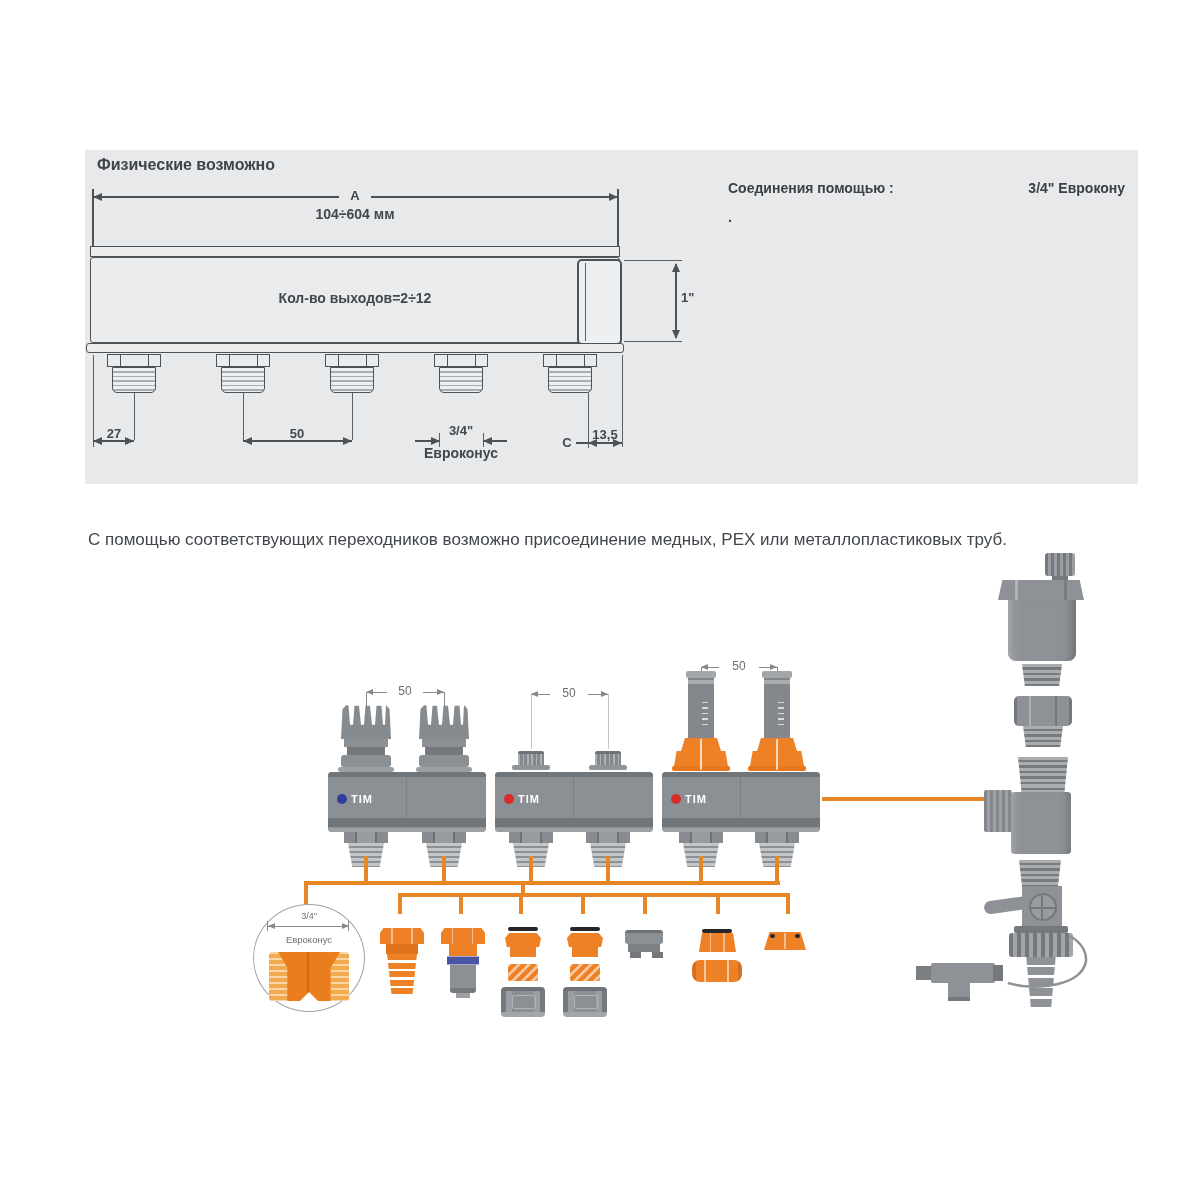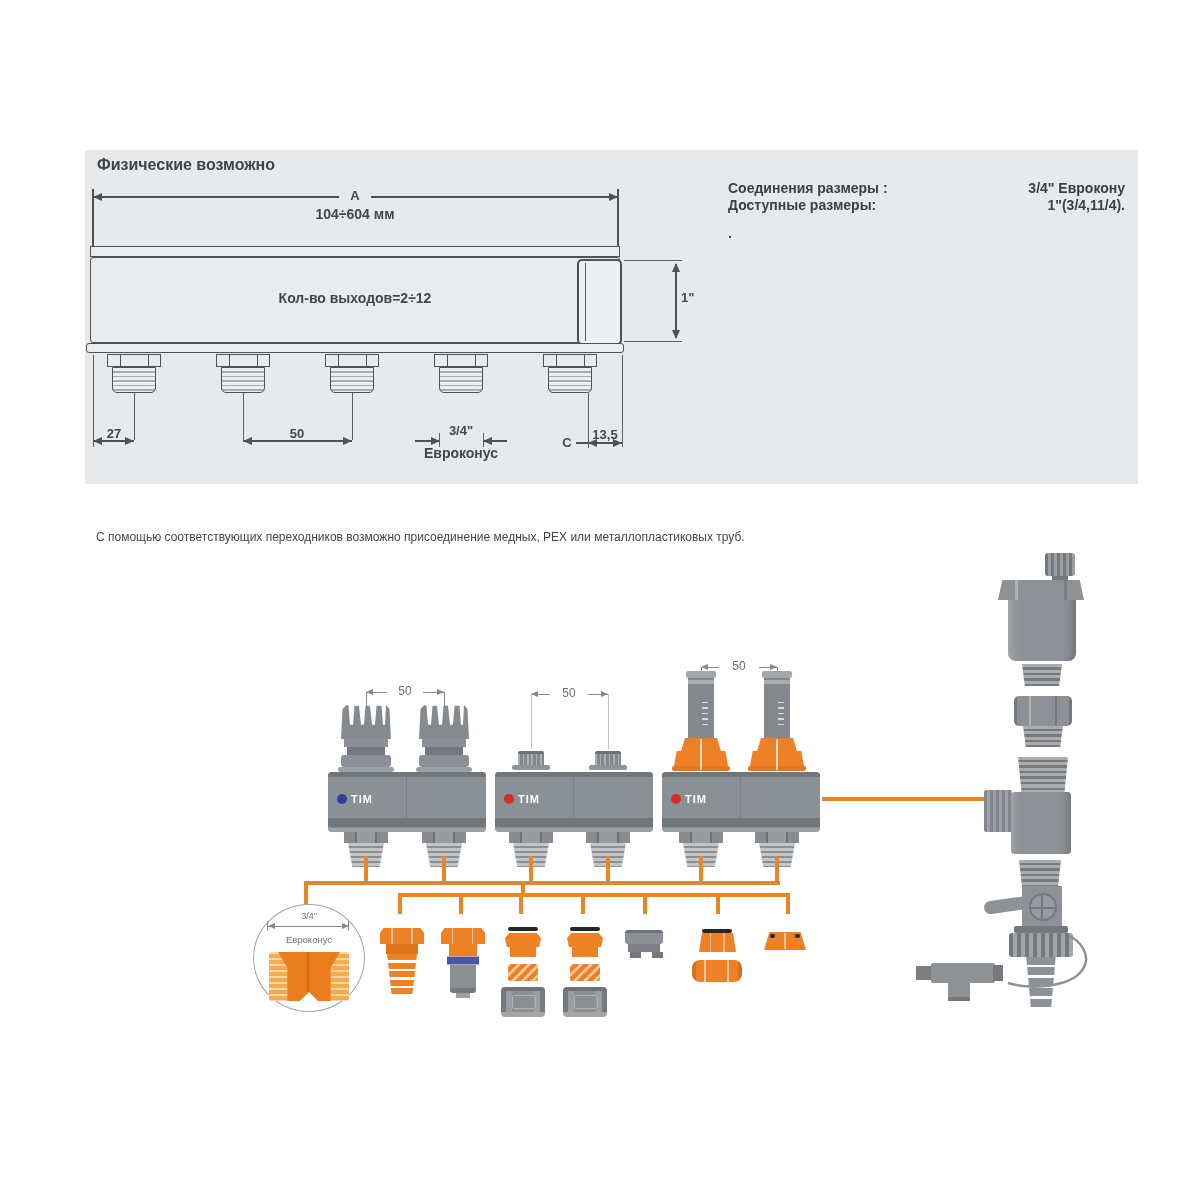--- a/index.html
+++ b/index.html
@@ -174,31 +174,27 @@
     <div class="dimtxt" style="left:560px;top:435px;width:14px;">C</div>
     <div class="hl" style="left:576px;top:442px;width:12px;"></div>
     <div class="hl" style="left:588px;top:442px;width:34px;"></div>
     <div class="ar arl" style="left:588px;top:439px;"></div>
     <div class="ar arr" style="left:613px;top:439px;"></div>
     <div class="dimtxt" style="left:584px;top:427px;width:42px;">13,5</div>
   </div>
 
   <div class="a" style="left:728px;top:180px;width:397px;">
     <div class="spec-row">
-      <span>Соединения размеры :</span>
+      <span>Соединения помощью :</span>
       <span>3/4" Еврокону</span>
-    </div>
-    <div class="spec-row">
-      <span>Доступные размеры:</span>
-      <span>1"(3/4,11/4).</span>
     </div>
     <div class="spec-row" style="margin-top:12px;">.</div>
   </div>
 
-  <div class="a" style="left:96px;top:530px;width:1060px;font-size:12px;color:#41464c;">С помощью соответствующих переходников возможно присоединение медных, PEX или металлопластиковых труб.</div>
+  <div class="a" style="left:88px;top:530px;width:1060px;font-size:17px;color:#41464c;">С помощью соответствующих переходников возможно присоединение медных, PEX или металлопластиковых труб.</div>
 
   <div>
 
     <div>
       <div class="gvl" style="left:366px;top:692px;height:14px;"></div>
       <div class="gvl" style="left:444px;top:692px;height:14px;"></div>
       <div class="ghl" style="left:366px;top:692px;width:78px;"></div>
       <div class="ar garl" style="left:366px;top:689px;"></div>
       <div class="ar garr" style="left:437px;top:689px;"></div>
       <div class="dlabel" style="left:387px;top:685px;width:36px;">50</div>

